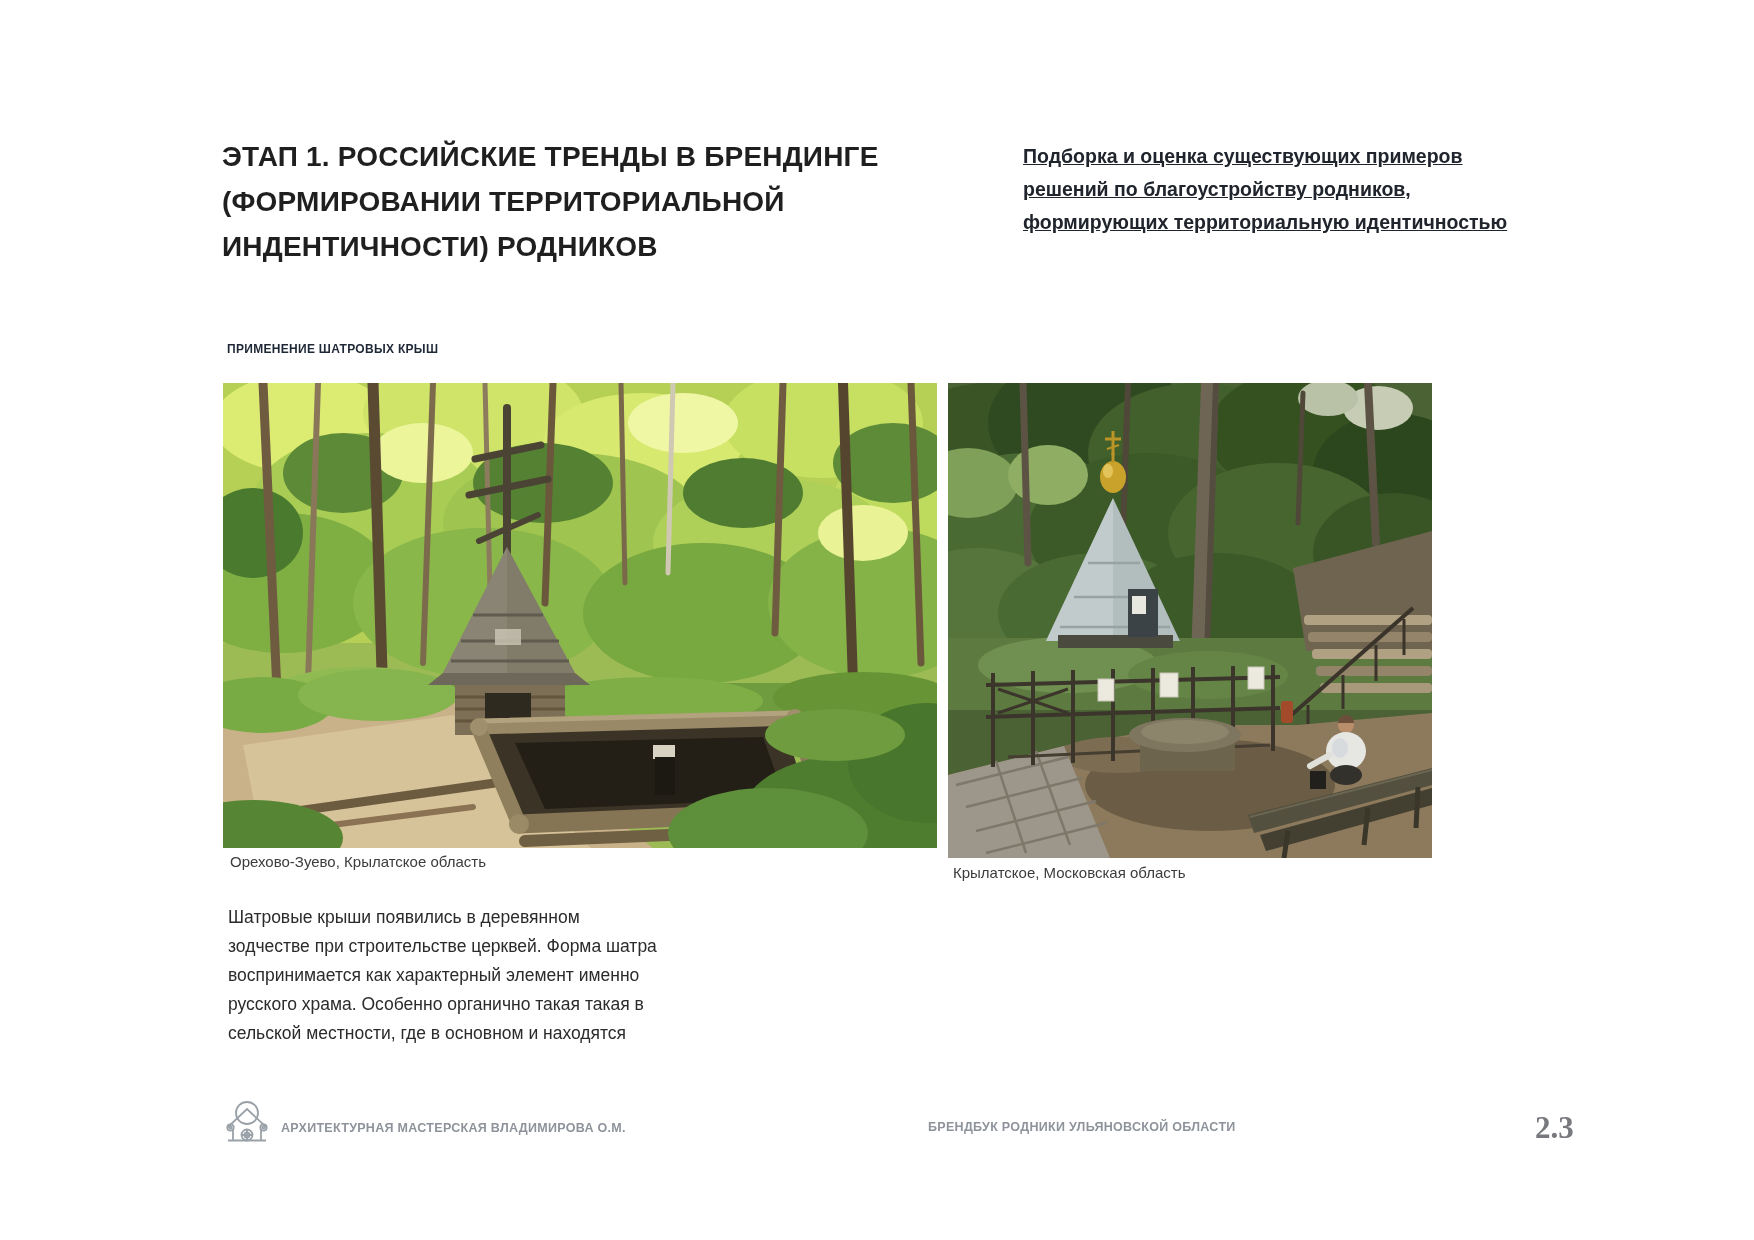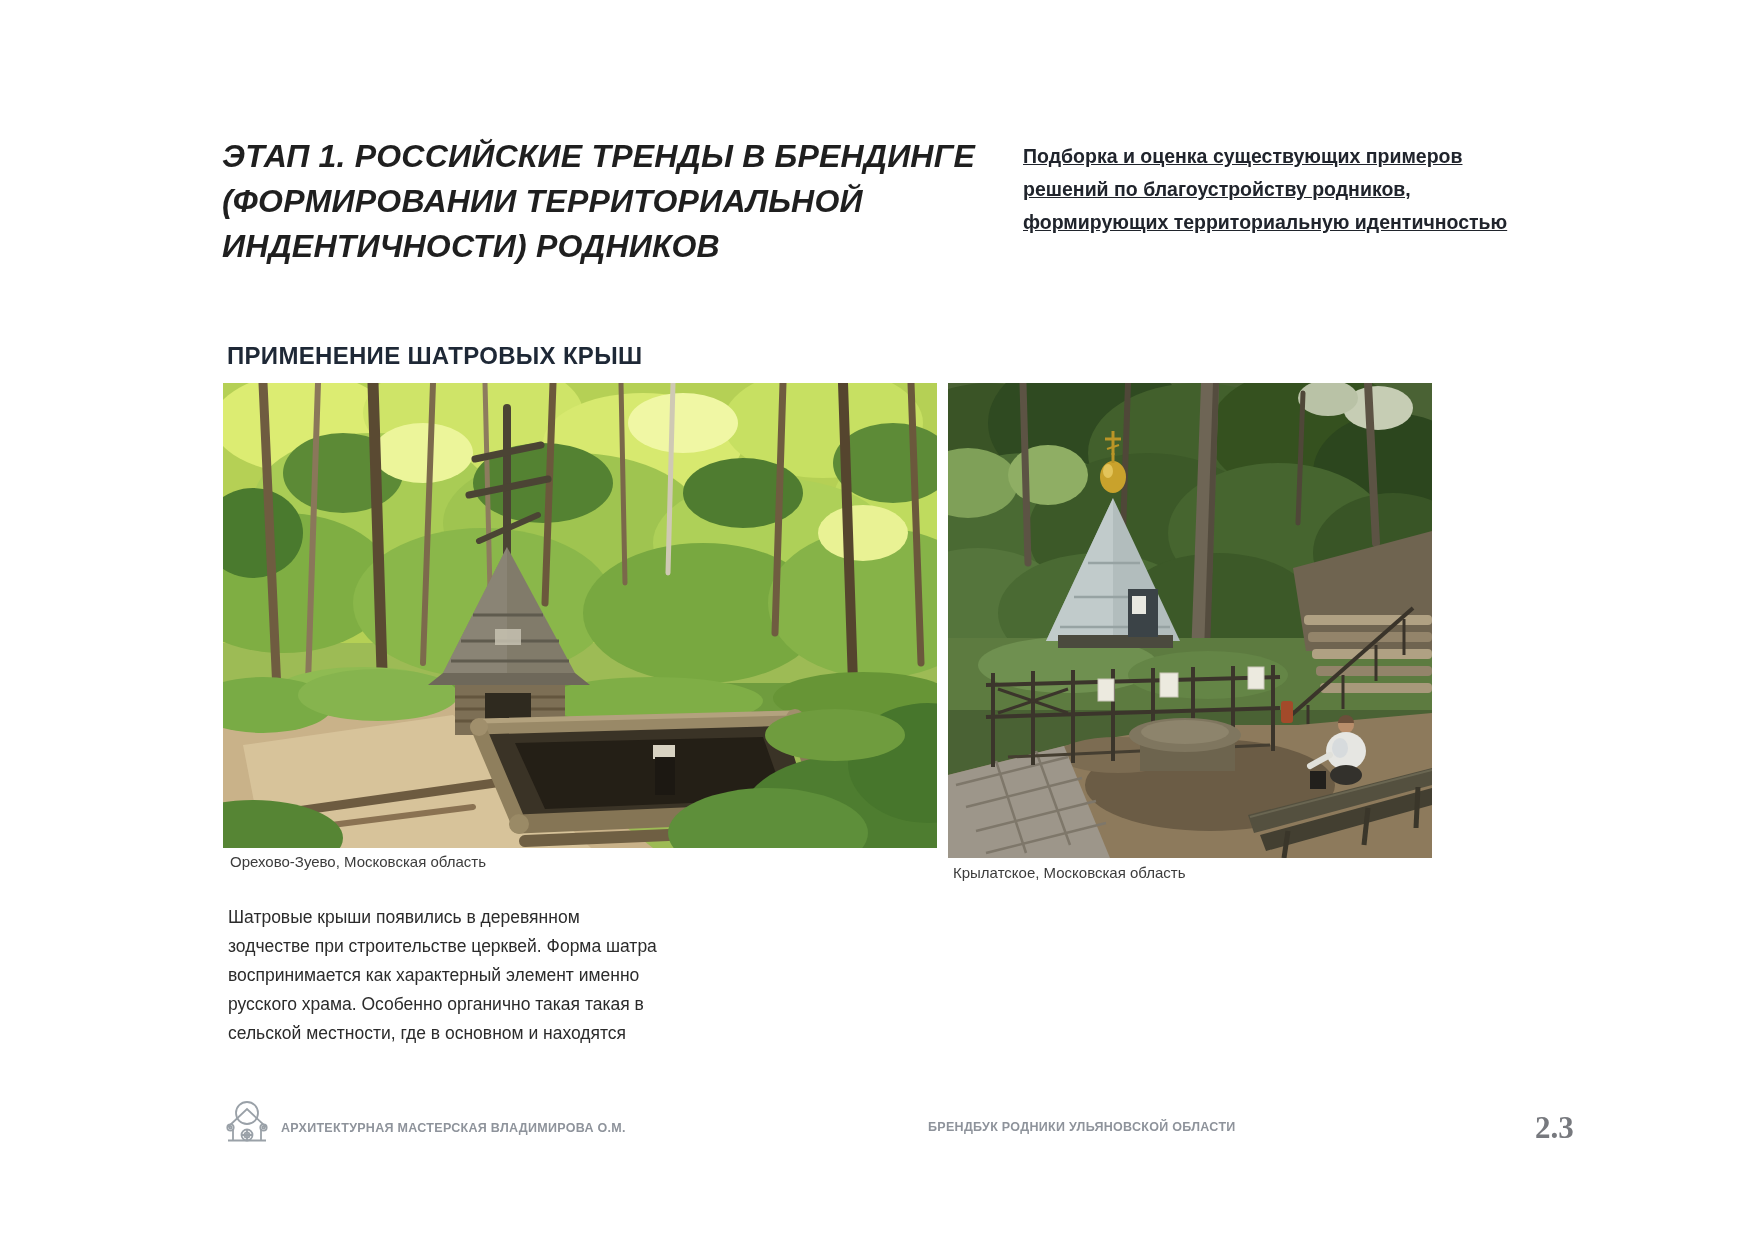--- a/index.html
+++ b/index.html
@@ -1,23 +1,23 @@
 <!DOCTYPE html>
 <html><head>
 <meta charset="utf-8">
 <style>
   html,body{margin:0;padding:0;background:#ffffff;}
   .slide{position:relative;width:1754px;height:1240px;background:#ffffff;overflow:hidden;
          font-family:"Liberation Sans",sans-serif;}
   .abs{position:absolute;}
-  .page-title{left:222px;top:134px;width:760px;font-size:32px;font-weight:bold;
-              line-height:45px;color:#1f1f1f;letter-spacing:.2px;font-style:italic;}
+  .page-title{left:222px;top:134px;width:760px;font-size:28px;font-weight:bold;
+              line-height:45px;color:#1f1f1f;letter-spacing:.2px;}
   .intro{left:1023px;top:140px;width:540px;font-size:19.5px;font-weight:bold;
          line-height:33px;color:#20242c;text-decoration:underline;}
-  .section-heading{left:227px;top:342px;font-size:24px;font-weight:bold;color:#1e2836;
+  .section-heading{left:227px;top:342px;font-size:12px;font-weight:bold;color:#1e2836;
                    letter-spacing:.3px;}
   .photo{left:0;top:0;margin:0;padding:0;}
   .photo svg{display:block;}
   .photo-left{left:223px;top:383px;width:714px;height:465px;}
   .photo-right{left:948px;top:383px;width:484px;height:475px;}
   .caption{font-size:15px;color:#3c3c3c;}
   .caption-left{left:230px;top:853px;}
   .caption-right{left:953px;top:864px;}
   .body-text{left:228px;top:903px;width:520px;font-size:17.5px;line-height:29px;color:#2b2b2b;}
   .footer-logo{left:223px;top:1096px;width:48px;height:47px;}
@@ -142,21 +142,21 @@
 
       <g>
         <ellipse cx="640" cy="430" rx="120" ry="60" fill="#4e7d30"></ellipse>
         <ellipse cx="545" cy="450" rx="100" ry="45" fill="#5e8f3a"></ellipse>
         <ellipse cx="705" cy="380" rx="80" ry="60" fill="#47762c"></ellipse>
         <ellipse cx="30" cy="455" rx="90" ry="38" fill="#568534"></ellipse>
         <ellipse cx="612" cy="352" rx="70" ry="26" fill="#6f9c3e"></ellipse>
       </g>
     </svg>
   </figure>
-  <figcaption class="abs caption caption-left">Орехово-Зуево, Московская область</figcaption>
+  <figcaption class="abs caption caption-left">Орехово-Зуево, Крылатское область</figcaption>
 
   <figure class="abs photo photo-right">
     <svg width="484" height="475" viewBox="0 0 484 475" xmlns="http://www.w3.org/2000/svg">
 
       <g>
         <rect width="484" height="475" fill="#4a6234"></rect>
         <ellipse cx="40" cy="60" rx="90" ry="60" fill="#3a5426"></ellipse>
         <ellipse cx="140" cy="40" rx="100" ry="70" fill="#2f4a21"></ellipse>
         <ellipse cx="250" cy="70" rx="110" ry="70" fill="#42602c"></ellipse>
         <ellipse cx="360" cy="50" rx="100" ry="65" fill="#35511f"></ellipse>

